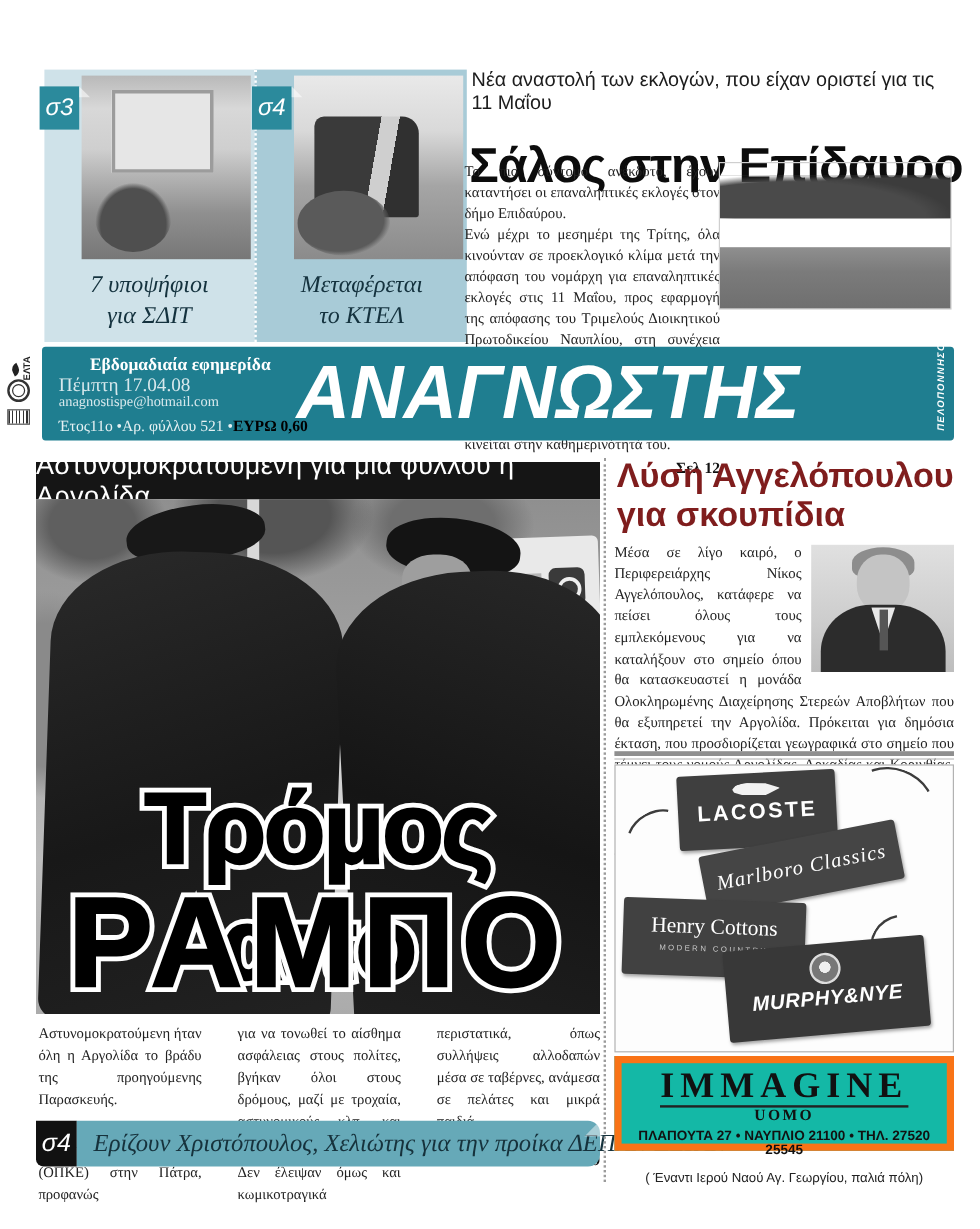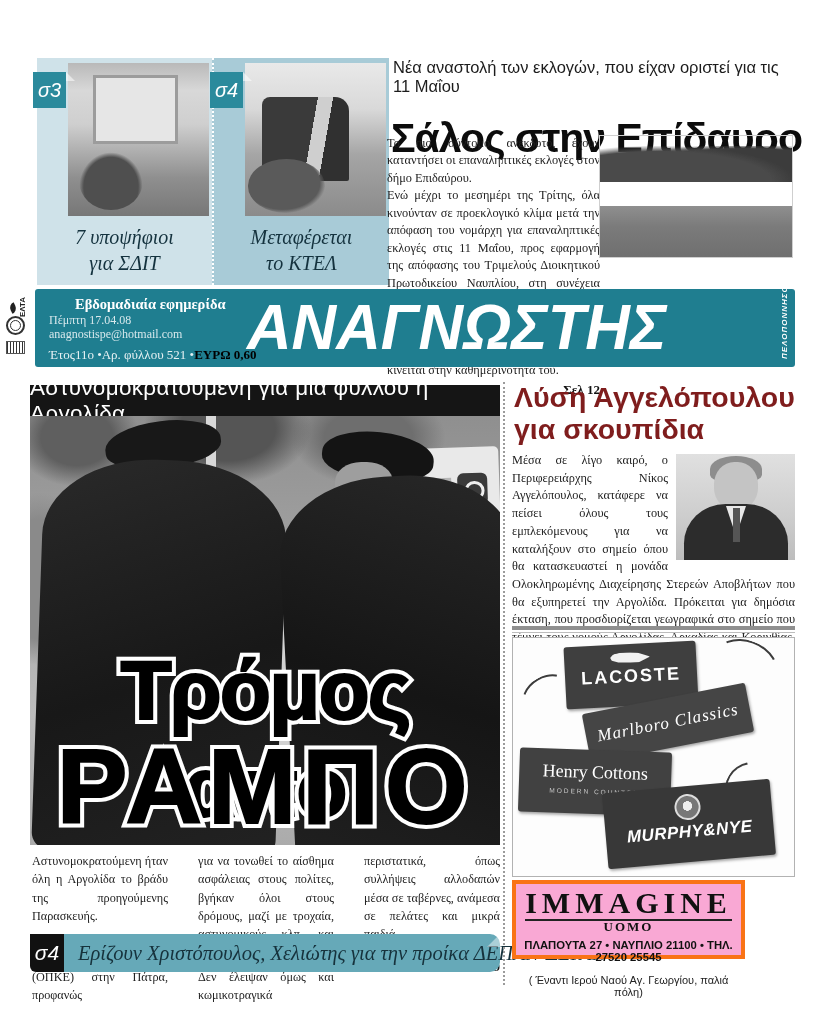--- a/index.html
+++ b/index.html
@@ -57,21 +57,21 @@
   #epidavros-photo::before { content:''; position:absolute; left:0; top:8%; width:100%; height:30%;
       background:radial-gradient(ellipse at 30% 100%, #4a4a4a 0 60%, transparent 72%),
                  radial-gradient(ellipse at 75% 90%, #3c3c3c 0 65%, transparent 75%); }
   #epidavros-photo::after { content:''; position:absolute; left:0; bottom:0; width:100%; height:42%;
       background:linear-gradient(180deg,#8f8f8f 0%,#7b7b7b 40%,#6f6f6f 100%); }
 
   
   #masthead { position:absolute; left:35px; top:289px; width:760px; height:78px;
       background:#1f7e90; border-radius:3px; color:#fff; }
   #mh-weekly { position:absolute; left:14px; top:7px; font-weight:bold; font-size:14.5px;margin-left:26px; }
-  #mh-date { position:absolute; left:14px; top:24px; font-size:12px; color:#d7e8ec;font-family:Liberation Serif, serif; }
+  #mh-date { position:absolute; left:14px; top:24px; font-size:16px; color:#d7e8ec;font-family:Liberation Serif, serif; }
   #mh-email { position:absolute; left:14px; top:38px; font-size:12px; color:#d7e8ec; }
   #mh-issue { position:absolute; left:14px; top:58px; font-size:13px; color:#e6f1f3; }
   #mh-issue b { color:#000000;font-family:Liberation Serif, serif; }
   #mh-title { position:absolute; left:212px; top:2px; width:540px; color:#fff;
       font-family:"Liberation Sans",sans-serif; font-weight:bold; font-style:italic;
       font-size:63px; letter-spacing:0px; transform:scaleX(0.98); transform-origin:left; white-space:nowrap; }
   #mh-region { position:absolute; right:6px; top:8px; writing-mode:vertical-rl; transform:rotate(180deg);
       font-family:"Liberation Sans",sans-serif; font-weight:bold; font-style:italic;
       font-size:8px; letter-spacing:1px; color:#fff; height:62px; text-align:center; }
 
@@ -195,22 +195,22 @@
   #tag-henry .brand { font-family:"Liberation Serif",serif; font-size:18px; margin-top:12px; }
   #tag-henry .sub { font-family:"Liberation Sans",sans-serif; font-size:6.5px; letter-spacing:2px;
       color:#c9c9c9; margin-top:5px; }
   #tag-murphy { left:92px; top:148px; width:168px; height:76px; background:#383838; transform:rotate(-5deg); }
   #tag-murphy .logo { width:26px; height:26px; margin:8px auto 2px auto; border-radius:50%;
       background:radial-gradient(circle at 50% 45%, #efefef 0 28%, #777 30% 100%);
       border:2px solid #ddd; }
   #tag-murphy .brand { font-family:"Liberation Sans",sans-serif; font-weight:bold; font-style:italic;
       font-size:17px; letter-spacing:0.5px; }
 
-  #ad-store { position:absolute; left:512px; top:880px; width:233px; height:79px;
-      border:4px solid #f97316; background:#f9a8d4; text-align:center; }
+  #ad-store { position:absolute; left:512px; top:880px; width:283px; height:79px;
+      border:6px solid #f97316; background:#14b8a6; text-align:center; }
   #store-name { font-family:"Liberation Serif",serif; font-weight:bold; font-size:30px;
       letter-spacing:5px; color:#111; margin-top:3px; display:inline-block;
       border-bottom:2px solid #222; line-height:1.05; }
   #store-sub { font-family:"Liberation Serif",serif; font-weight:bold; font-size:13px;
       letter-spacing:2px; color:#111; margin-top:-2px; }
   #store-address { font-family:"Liberation Sans",sans-serif; font-weight:bold; font-size:11.3px;
       color:#111; margin-top:4px; }
   #store-note { font-family:"Liberation Sans",sans-serif; font-size:11px; color:#222; margin-top:11px; }
 </style>
 </head>

